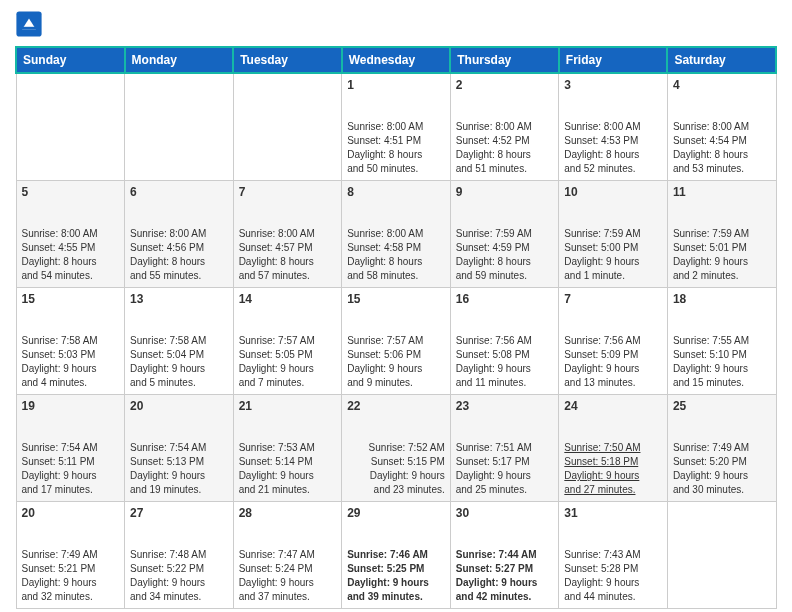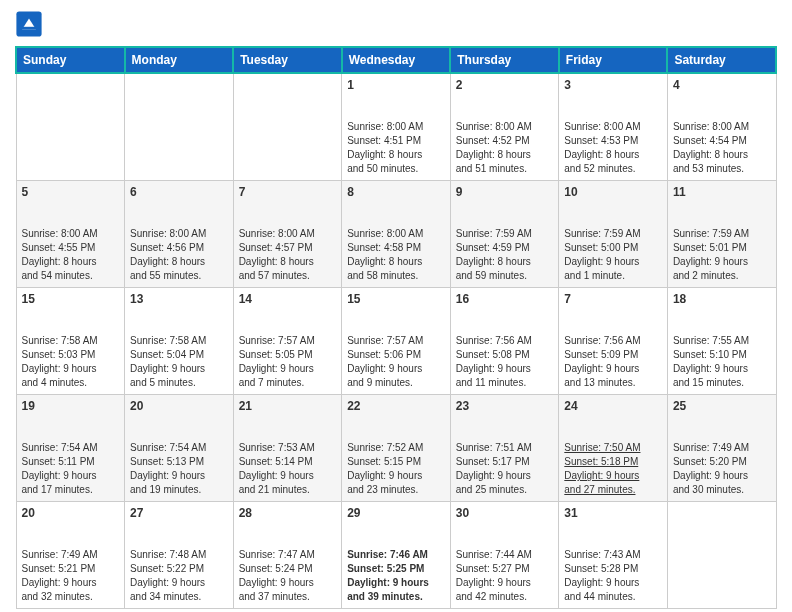--- a/index.html
+++ b/index.html
@@ -282,21 +282,21 @@
           </td>
           <td>
             <div class="day-number">21</div>
             <div class="day-info" style="white-space: pre-line;">Sunrise: 7:53 AM
 Sunset: 5:14 PM
 Daylight: 9 hours
 and 21 minutes.</div>
           </td>
           <td>
             <div class="day-number">22</div>
-            <div class="day-info" style="white-space: pre-line;">Sunrise: 7:52 AM
+            <div class="day-info" style="white-space: pre-line; text-align: right;">Sunrise: 7:52 AM
 Sunset: 5:15 PM
 Daylight: 9 hours
 and 23 minutes.</div>
           </td>
           <td>
             <div class="day-number">23</div>
             <div class="day-info" style="white-space: pre-line;">Sunrise: 7:51 AM
 Sunset: 5:17 PM
 Daylight: 9 hours
 and 25 minutes.</div>
@@ -340,21 +340,21 @@
           </td>
           <td>
             <div class="day-number">29</div>
             <div class="day-info" style="white-space: pre-line; font-weight: bold;">Sunrise: 7:46 AM
 Sunset: 5:25 PM
 Daylight: 9 hours
 and 39 minutes.</div>
           </td>
           <td>
             <div class="day-number">30</div>
-            <div class="day-info" style="white-space: pre-line;">Sunrise: 7:44 AM
+            <div class="day-info" style="white-space: pre-line; font-weight: bold;">Sunrise: 7:44 AM
 Sunset: 5:27 PM
 Daylight: 9 hours
 and 42 minutes.</div>
           </td>
           <td>
             <div class="day-number">31</div>
             <div class="day-info" style="white-space: pre-line;">Sunrise: 7:43 AM
 Sunset: 5:28 PM
 Daylight: 9 hours
 and 44 minutes.</div>

